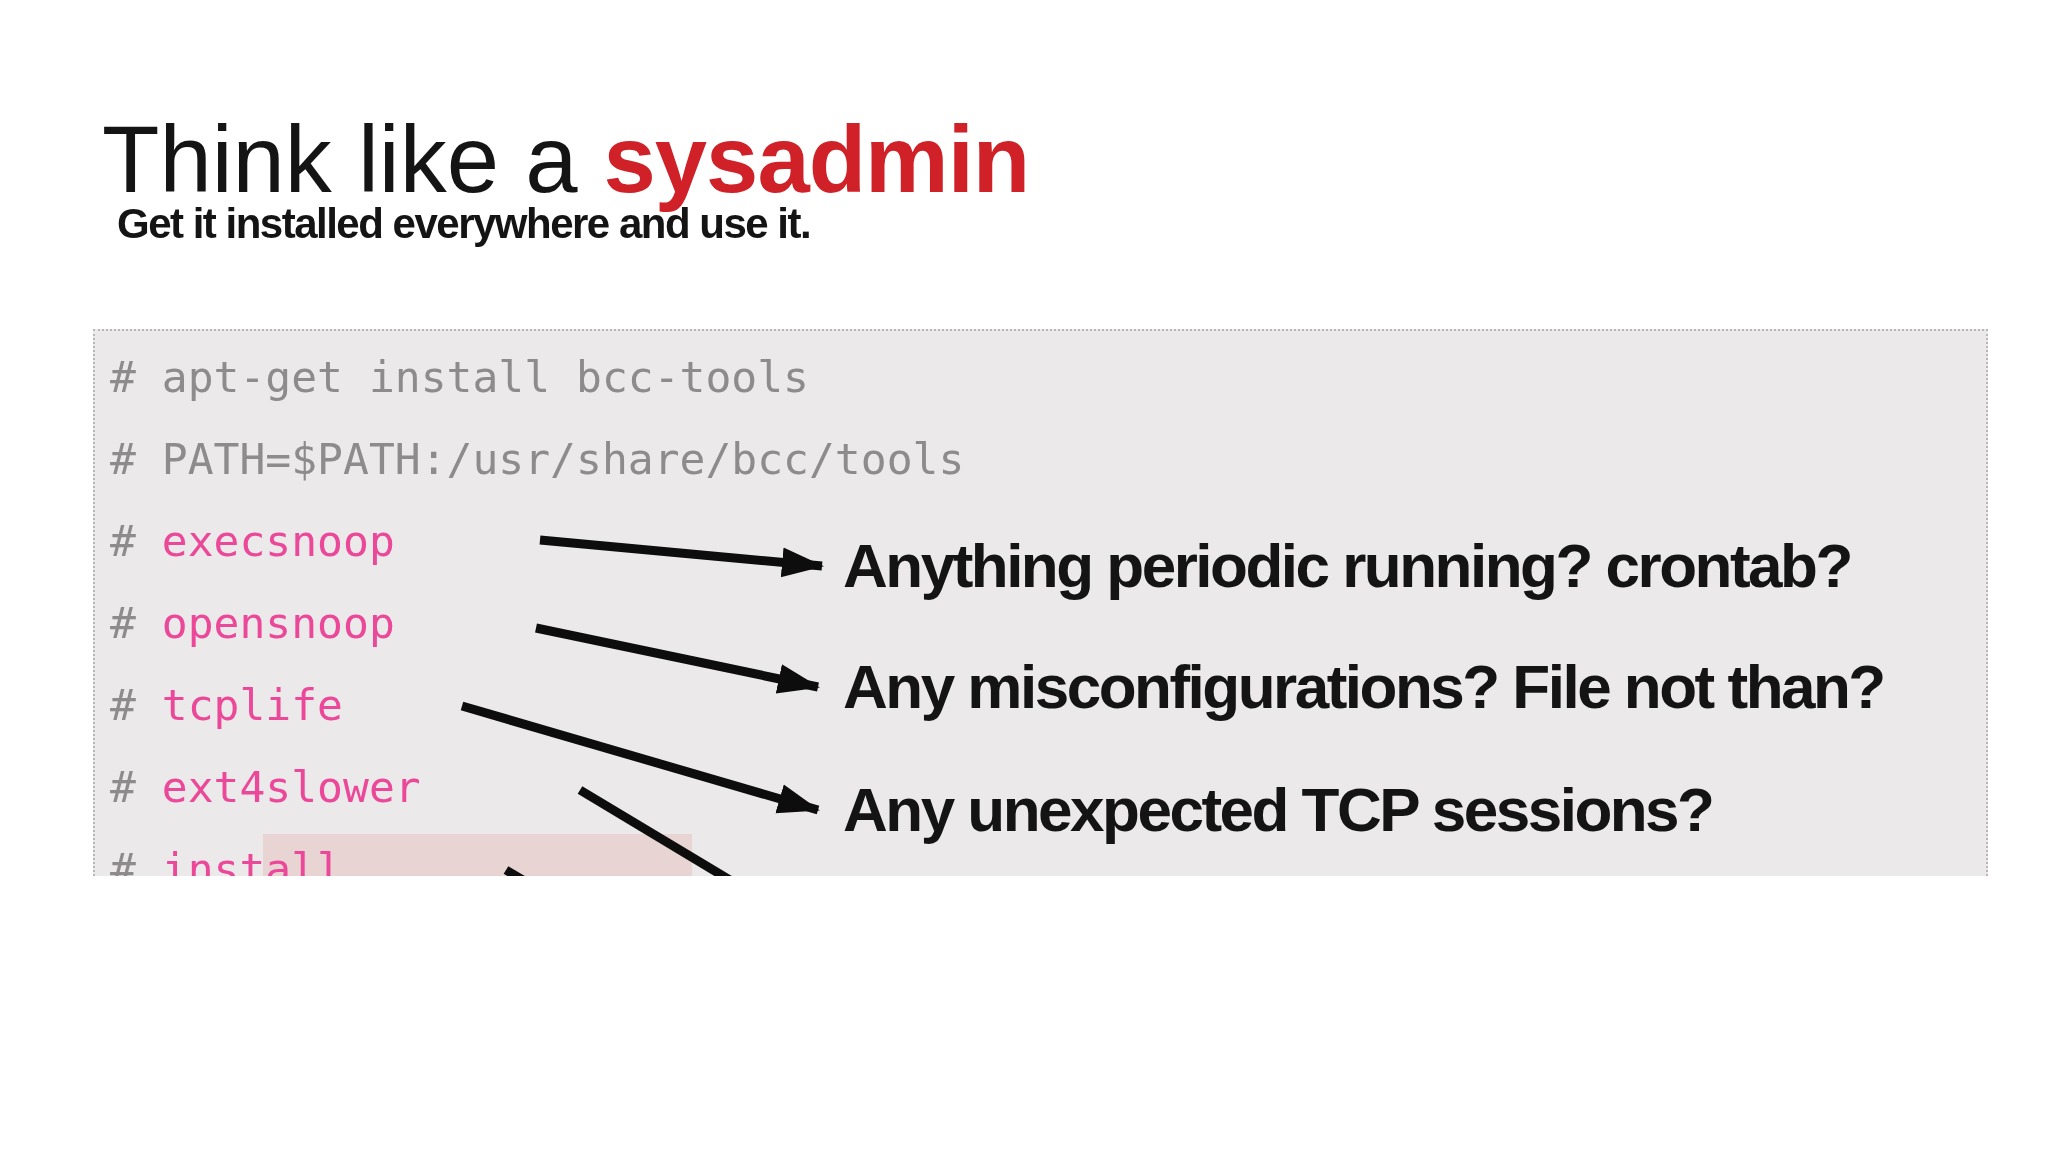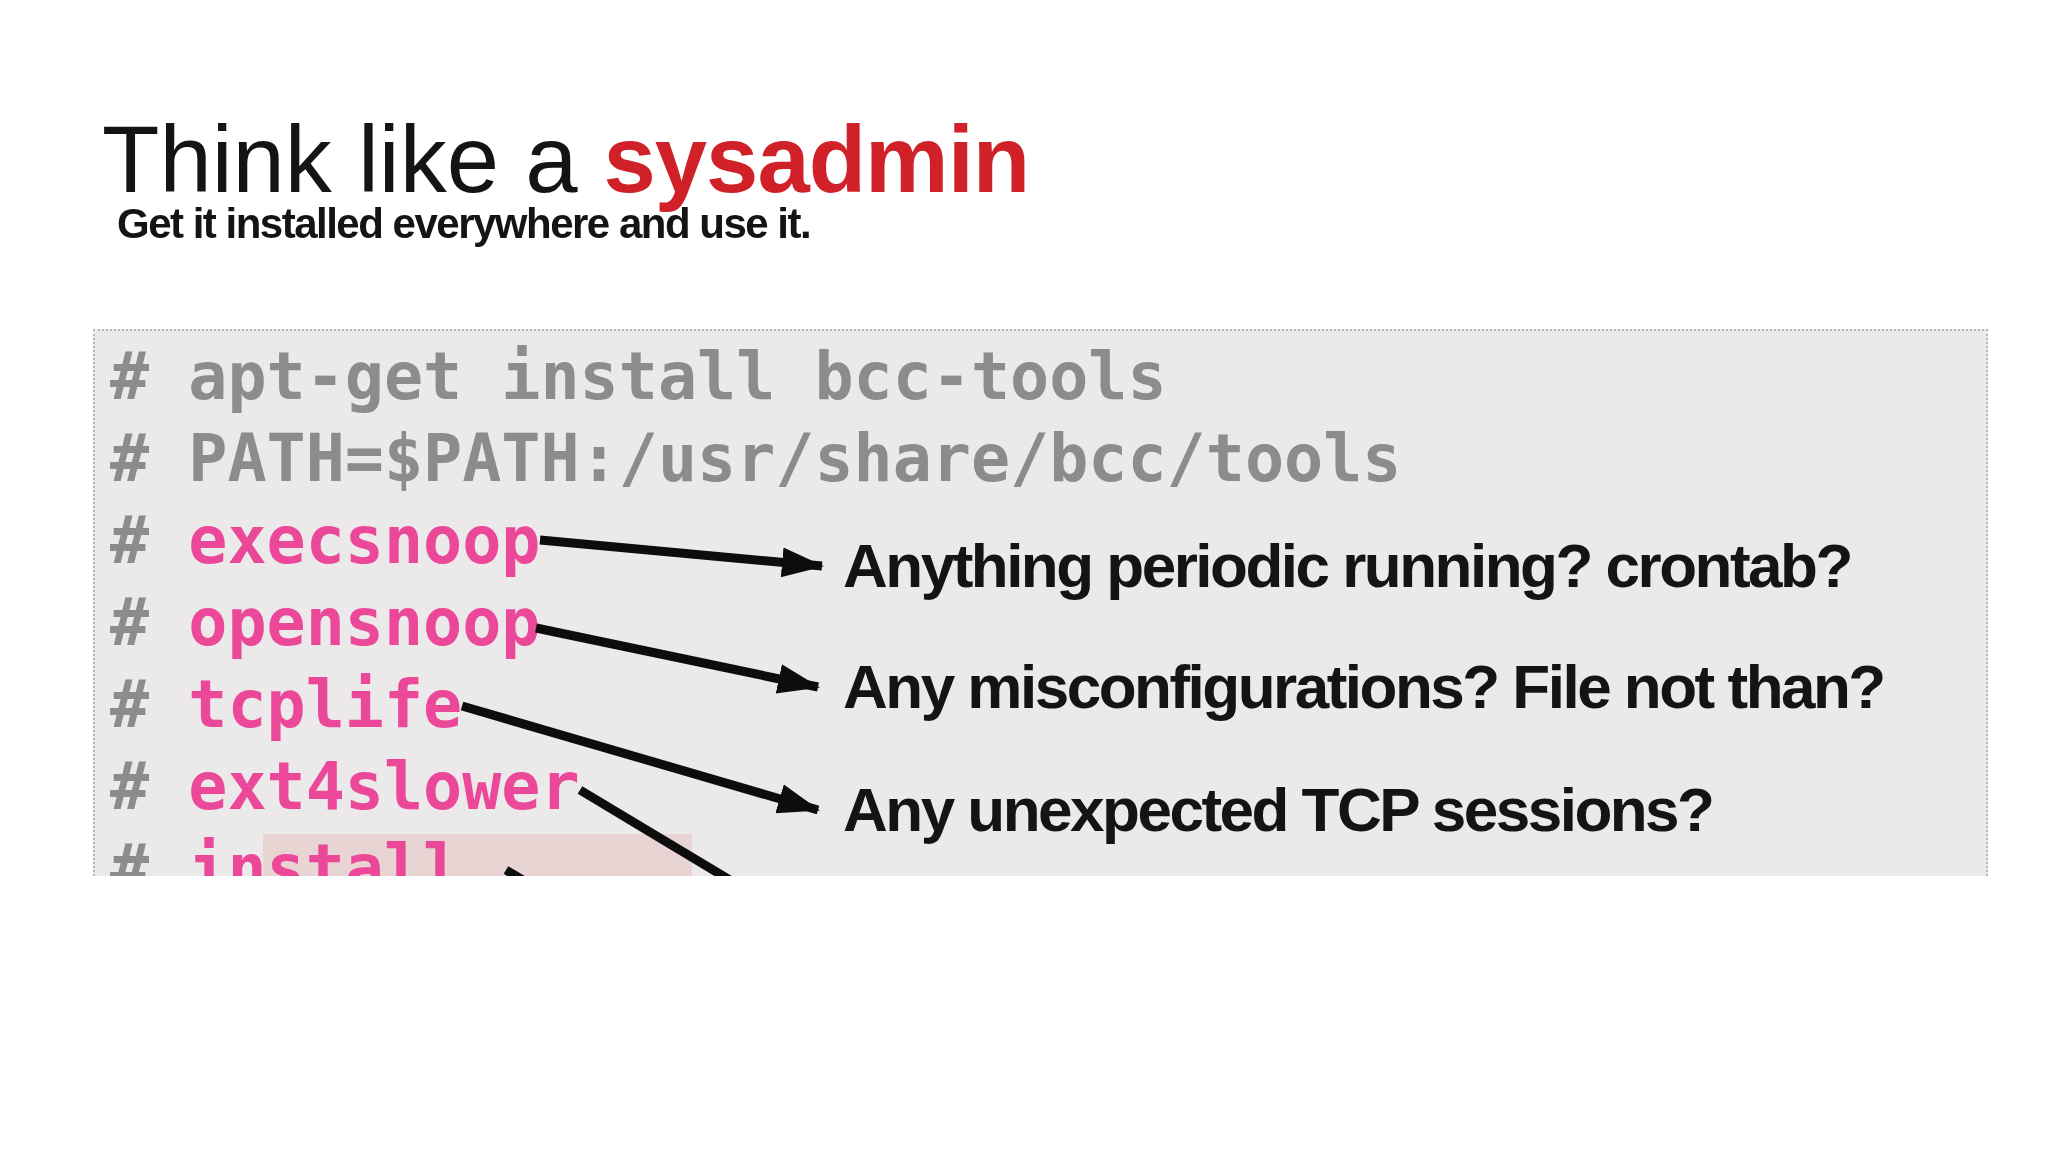--- a/index.html
+++ b/index.html
@@ -31,21 +31,21 @@
     box-sizing:border-box;
   }
   .pinkbox{
     position:absolute;left:168px;top:503px;
     width:429px;height:406px;
     background:#e9d4d4;
   }
   .code-line{
     position:absolute;left:110px;
     font-family:"DejaVu Sans Mono",monospace;
-    font-weight:700;font-size:65px;line-height:82px;
+    font-weight:400;font-size:43px;line-height:82px;
     color:#8d8b8b;white-space:pre;
   }
   .code-line .tool{color:#ec4899;}
   .cl0{top:336px}.cl1{top:418px}.cl2{top:500px}.cl3{top:582px}
   .cl4{top:664px}.cl5{top:746px}.cl6{top:828px}.cl7{top:910px}
   .arrows{position:absolute;left:0;top:0;width:2048px;height:1152px;pointer-events:none;}
   .annotation{
     position:absolute;left:843px;
     font-size:62px;line-height:54px;font-weight:700;
     letter-spacing:-2.5px;color:#141414;white-space:pre;

